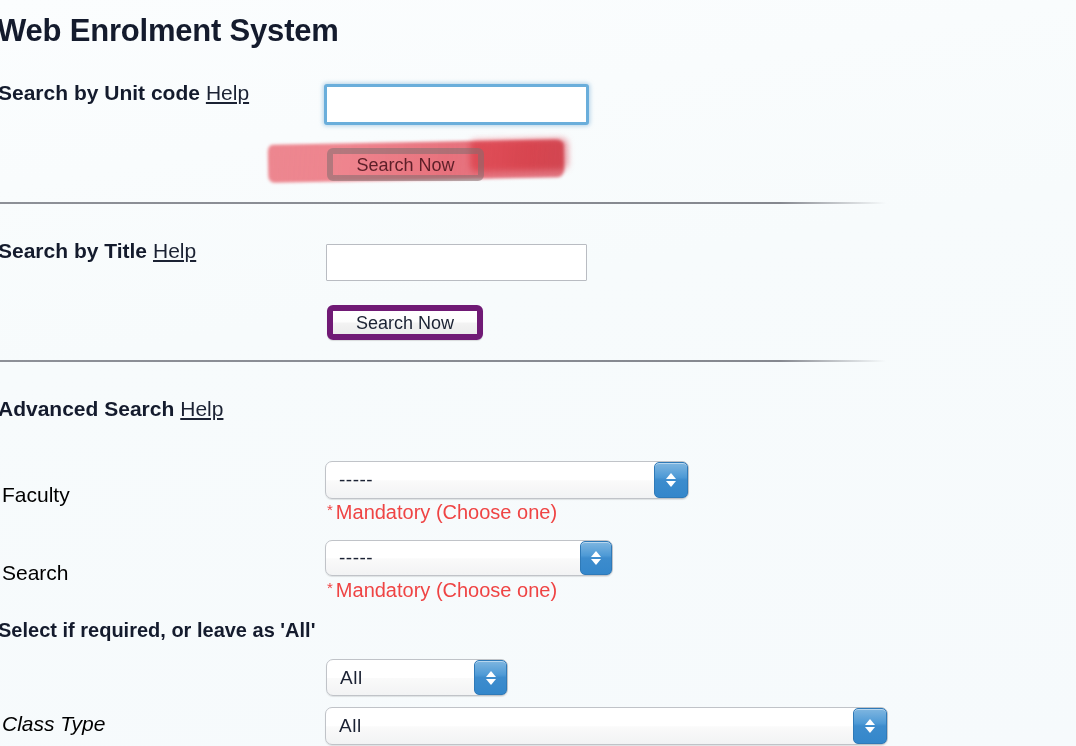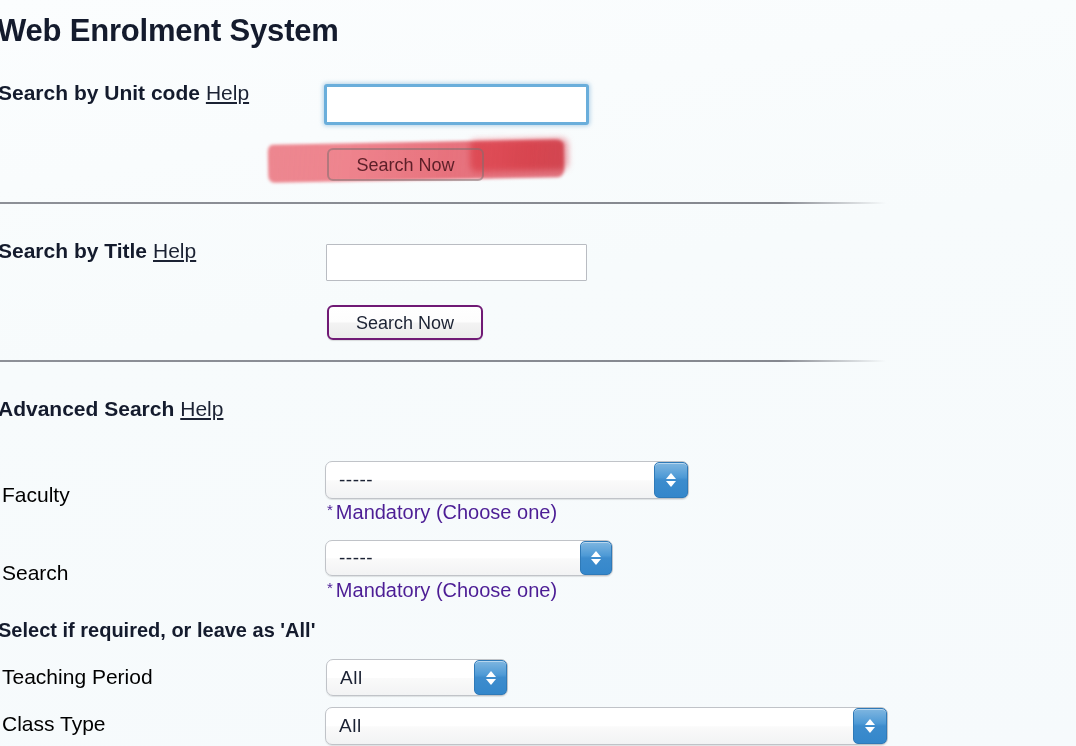--- a/index.html
+++ b/index.html
@@ -76,21 +76,21 @@
     border: 3px solid #6aaedb;
     border-radius: 3px;
     box-shadow: 0 0 4px 1px rgba(120, 175, 215, 0.55);
   }
 
   
   .push-button {
     position: absolute;
     box-sizing: border-box;
     background: linear-gradient(180deg, #ffffff 0%, #fdfdfd 48%, #f3f3f3 52%, #ececec 100%);
-    border: 2px solid #701a75;
+    border: 6px solid #701a75;
     border-radius: 6px;
     font-family: "Liberation Sans", sans-serif;
     font-size: 18px;
     color: #1b2233;
     text-align: center;
     line-height: 1;
     display: flex;
     align-items: center;
     justify-content: center;
     box-shadow: 0 1px 1px rgba(0,0,0,0.13);
@@ -127,21 +127,21 @@
   
   .field-label {
     position: absolute;
     font-size: 21px;
     color: #000000;
     white-space: nowrap;
   }
   .mandatory-note {
     position: absolute;
     font-size: 20px;
-    color: #4c1d95;
+    color: #ef4444;
     white-space: nowrap;
   }
   .mandatory-note .star {
     font-size: 15px;
     vertical-align: 4px;
     margin-right: 3px;
   }
 
   
   .select-wrap {
@@ -251,31 +251,30 @@
       <i class="chev down"></i>
     </span>
   </div>
 
   <div class="mandatory-note" style="left:327px; top:579px;">
     <span class="star">*</span><span>Mandatory (Choose one)</span>
   </div>
 
   <div class="section-label" style="left:-2px; top:619px; font-size:20px;">Select if required, or leave as 'All'</div>
 
-  <div class="field-label" style="left:2px; top:665px;">Teaching Period</div>
 
   <div class="select-wrap" style="left:326px; top:659px; width:182px; height:37px;">
     <span class="select-value">All</span>
     <span class="stepper-box" style="width:31px;">
       <i class="chev up"></i>
       <i class="chev down"></i>
     </span>
   </div>
 
-  <div class="field-label" style="left:2px; top:712px;">Class Type</div>
+  <div class="field-label" style="left:2px; top:712px;font-style:italic;">Class Type</div>
 
   <div class="select-wrap" style="left:325px; top:707px; width:563px; height:38px;">
     <span class="select-value">All</span>
     <span class="stepper-box" style="width:32px;">
       <i class="chev up"></i>
       <i class="chev down"></i>
     </span>
   </div>
 
 </div>

